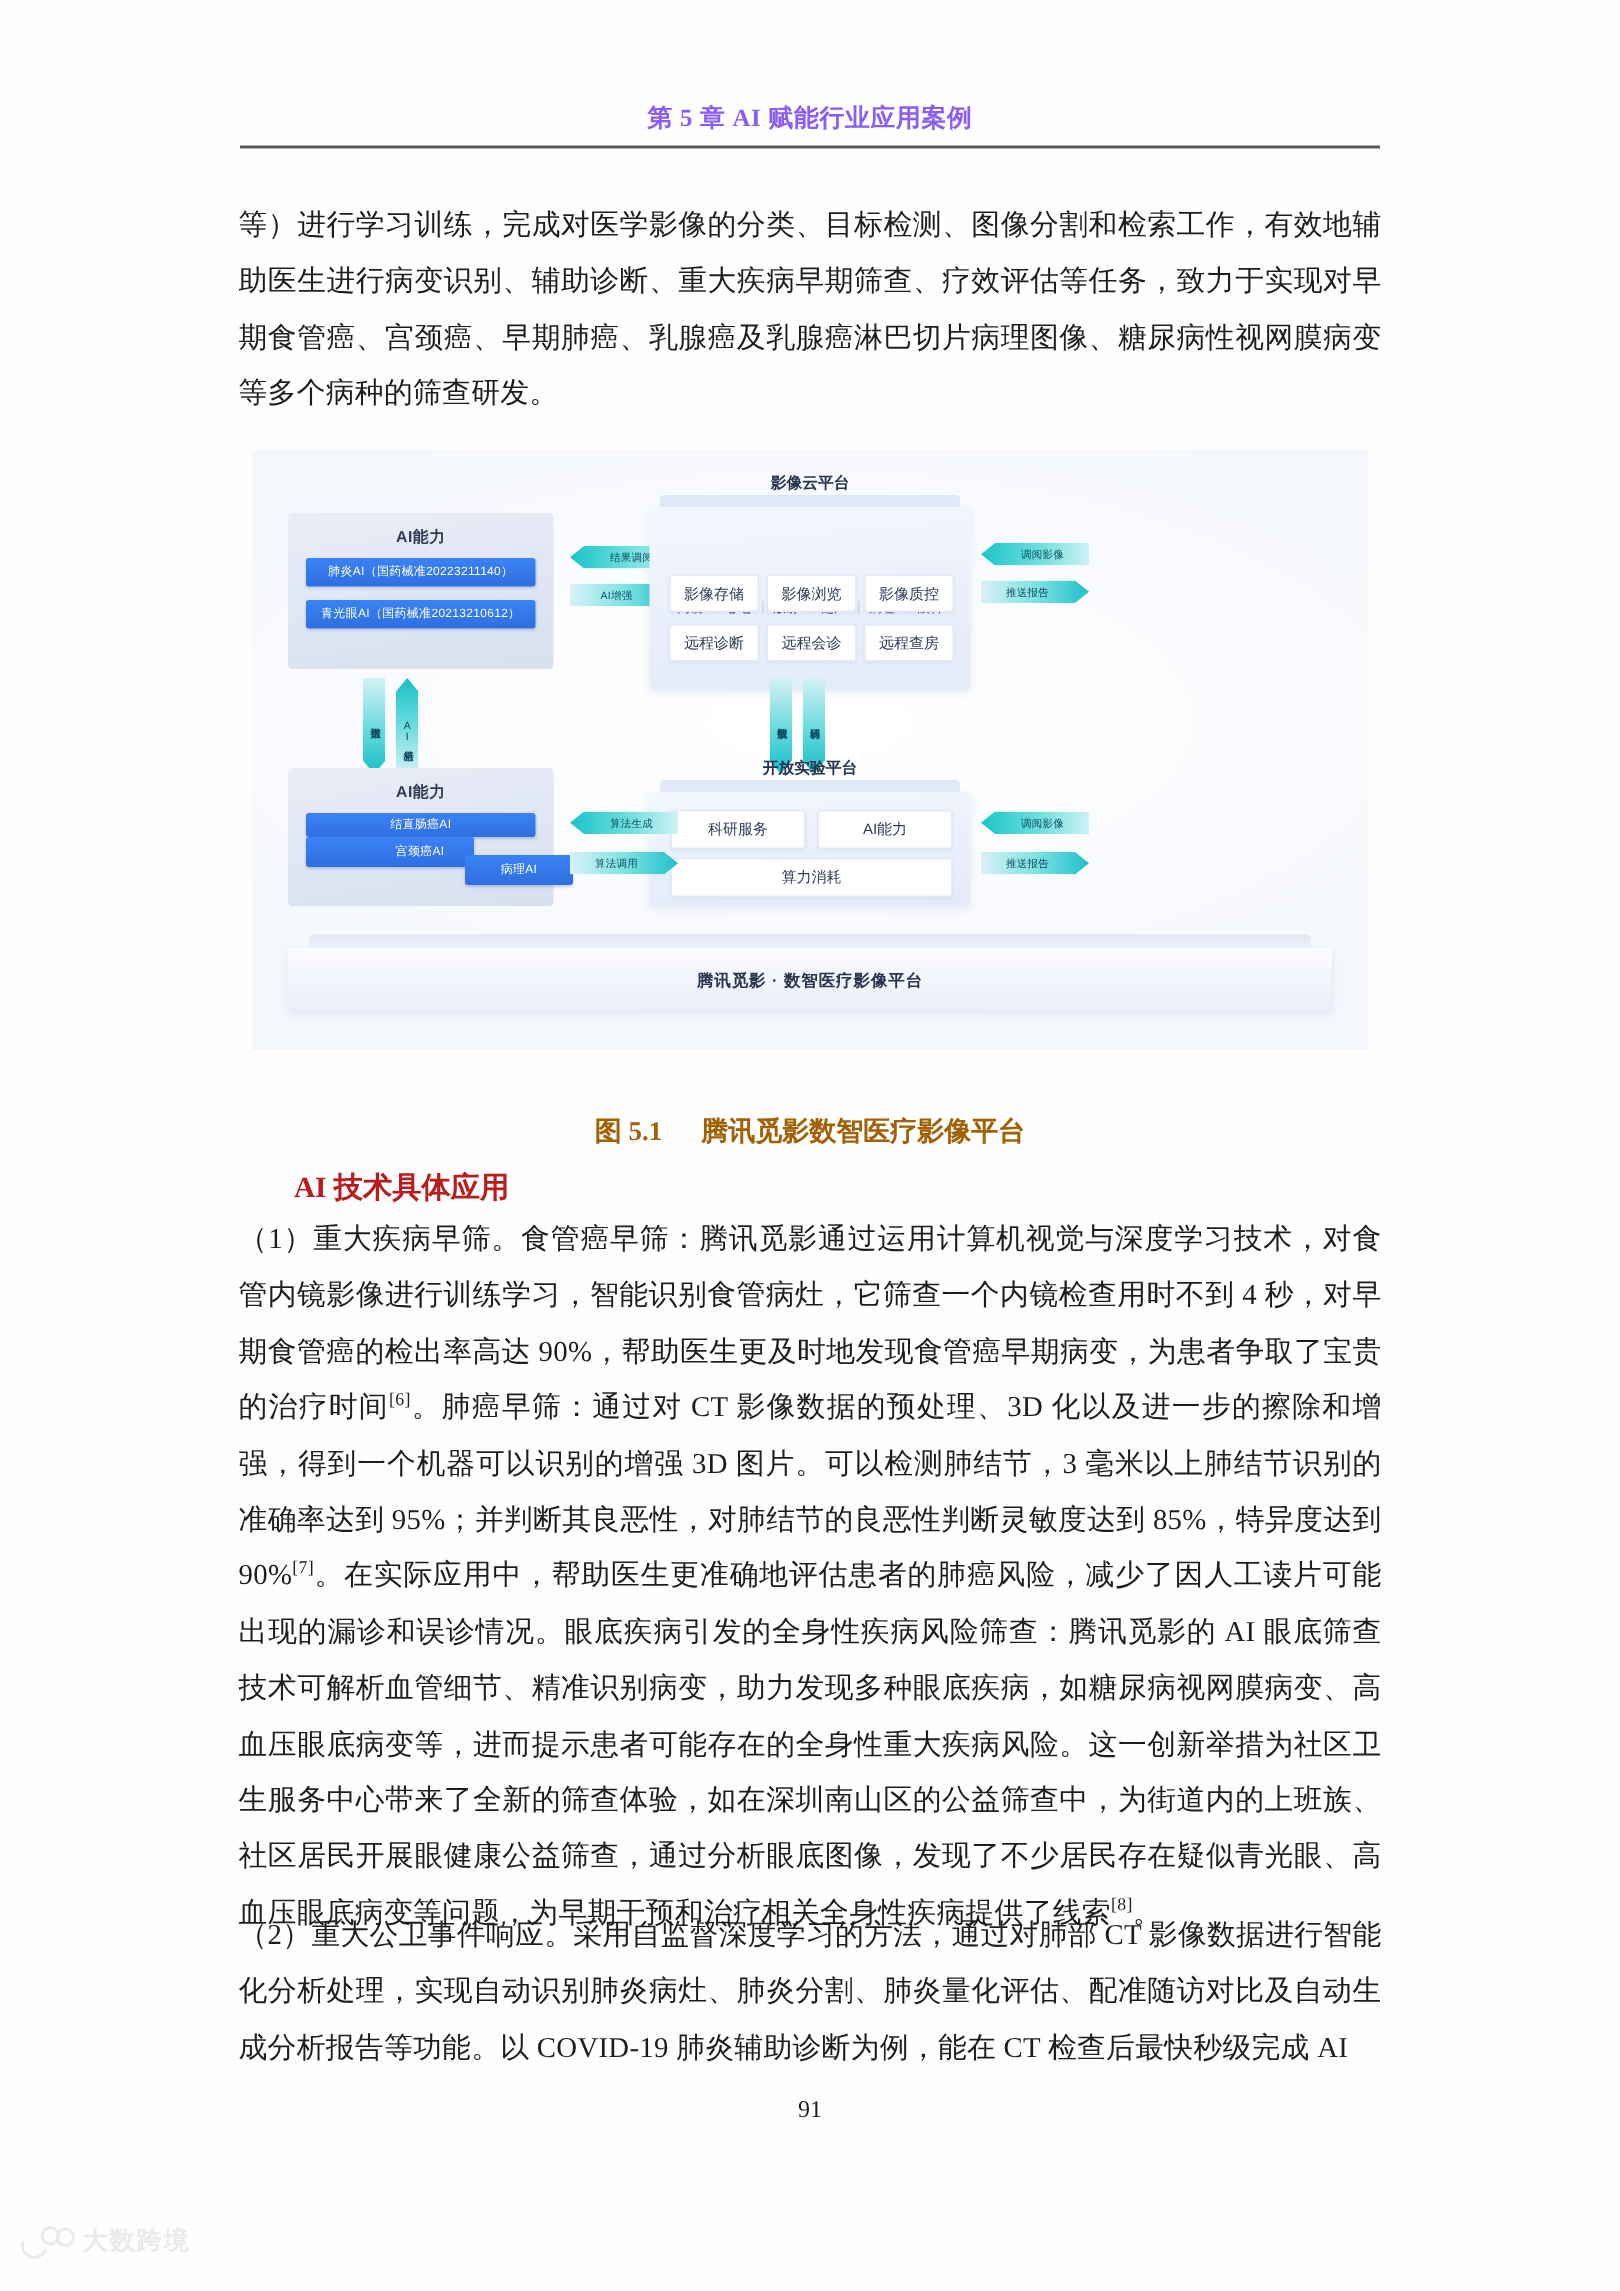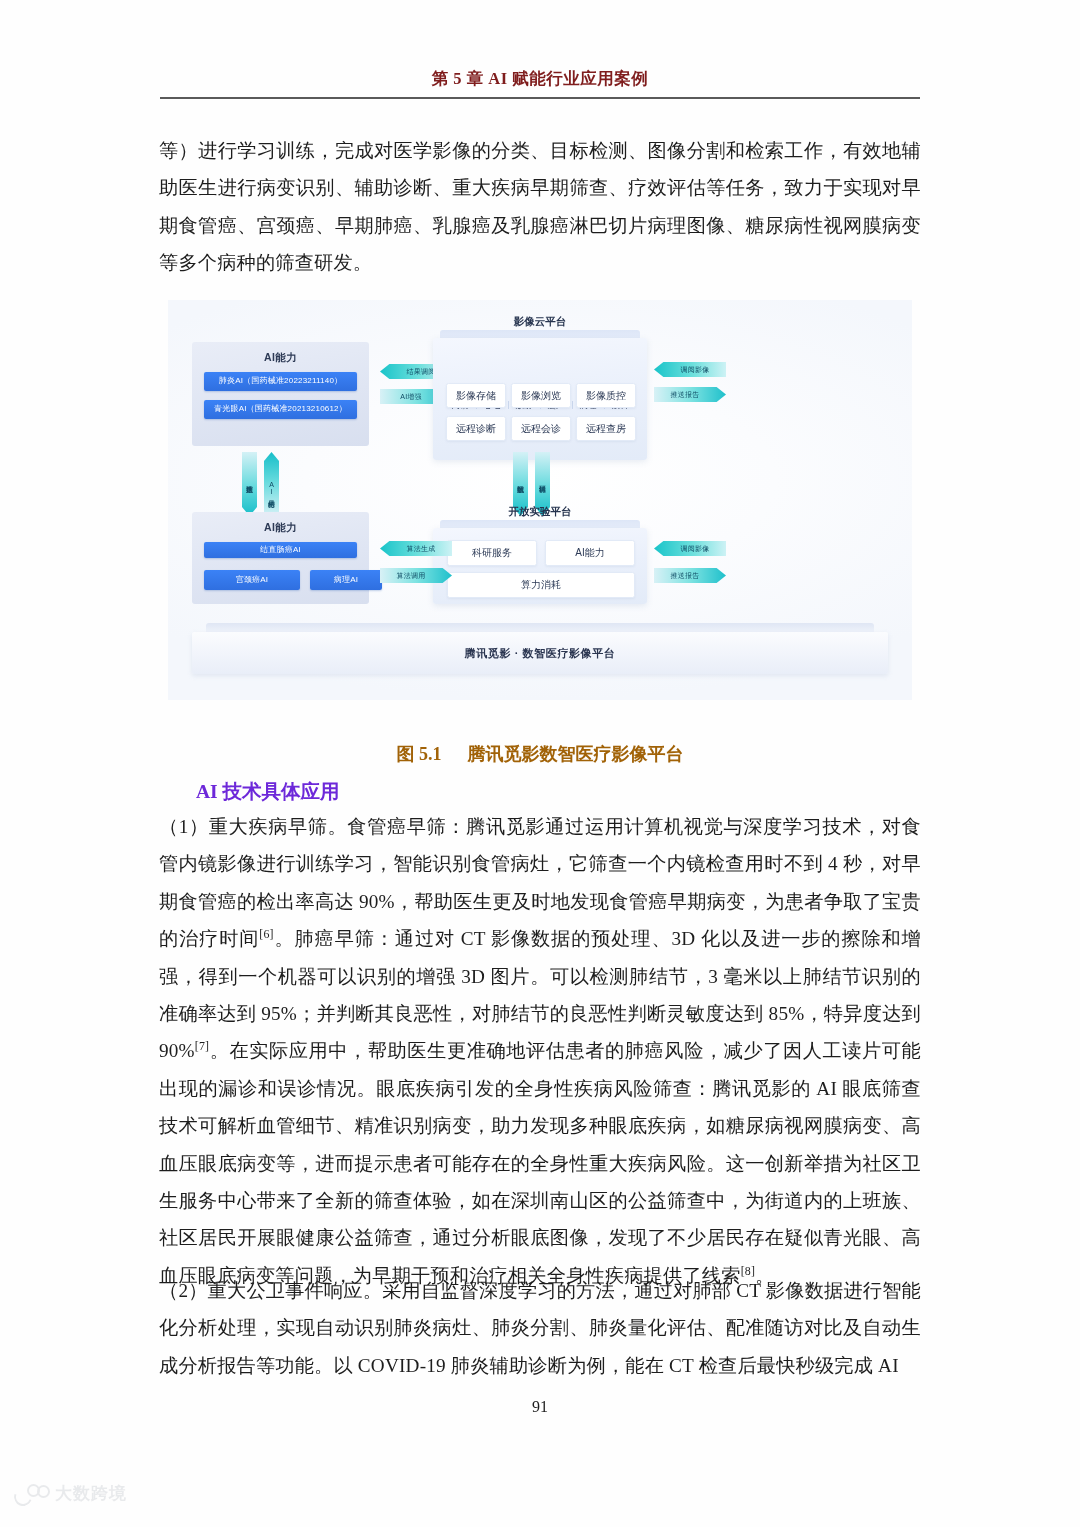--- a/index.html
+++ b/index.html
@@ -15,21 +15,21 @@
   .page{
     position:absolute;inset:0;
     background:#fefefe;
   }
   
   .running-head{
     position:absolute;left:160px;top:68px;width:760px;
     text-align:center;
     font-size:16.5px;font-weight:bold;
     letter-spacing:.5px;
-    color:#7f1d1d;
+    color:#8b5cf6;
   }
   .head-rule{
     position:absolute;left:160px;top:97px;width:760px;height:2px;
     background:#5a5a5a;
   }
   
   .para{
     position:absolute;
     width:762px;left:159px;
     font-size:19.2px;
@@ -52,21 +52,21 @@
     background:
       radial-gradient(ellipse 70% 55% at 50% 45%, #ffffff 0%, #fbfcfe 45%, #f4f7fc 100%);
   }
   .fig-caption{
     position:absolute;left:160px;top:742px;width:760px;
     text-align:center;font-weight:bold;font-size:18px;color:#a16207;
   }
   .fig-caption .num{margin-right:26px;}
   .sec-heading{
     position:absolute;left:196px;top:778px;
-    font-weight:bold;font-size:19.5px;color:#6d28d9;
+    font-weight:bold;font-size:19.5px;color:#b91c1c;
   }
   
   .panel{
     position:absolute;
     background:linear-gradient(170deg,#e9edf7 0%,#dfe5f3 55%,#d8dfef 100%);
     border-radius:3px;
   }
   .panel-title{
     position:absolute;left:0;right:0;top:9px;
     text-align:center;
@@ -271,21 +271,21 @@
     <div class="cloud-cap" style="left:272px;top:220px;width:200px;height:14px;"></div>
     <div class="cloud" style="left:265px;top:228px;width:214px;height:76px;">
       <div class="cell" style="left:14px;top:12px;width:88px;height:24px;">科研服务</div>
       <div class="cell" style="left:112px;top:12px;width:88px;height:24px;">AI能力</div>
       <div class="cell" style="left:14px;top:44px;width:186px;height:24px;">算力消耗</div>
     </div>
 
     <div class="panel" style="left:24px;top:212px;width:177px;height:92px;">
       <div class="panel-title">AI能力</div>
       <div class="btn-blue" style="left:12px;top:30px;width:153px;height:16px;">结直肠癌AI</div>
-      <div class="btn-blue" style="left:12px;top:58px;width:96px;height:20px;">宫颈癌AI</div>
+      <div class="btn-blue" style="left:12px;top:46px;width:72px;height:20px;padding-left:40px;">宫颈癌AI</div>
       <div class="btn-blue" style="left:93px;top:58px;width:72px;height:20px;margin-left:25px;">病理AI</div>
     </div>
 
     <div class="arrow-h left" style="left:212px;top:241px;width:62px;">算法生成</div>
     <div class="arrow-h right" style="left:212px;top:268px;width:62px;">算法调用</div>
 
     <div class="arrow-h left" style="left:486px;top:241px;width:62px;">调阅影像</div>
     <div class="arrow-h right" style="left:486px;top:268px;width:62px;">推送报告</div>
 
 

